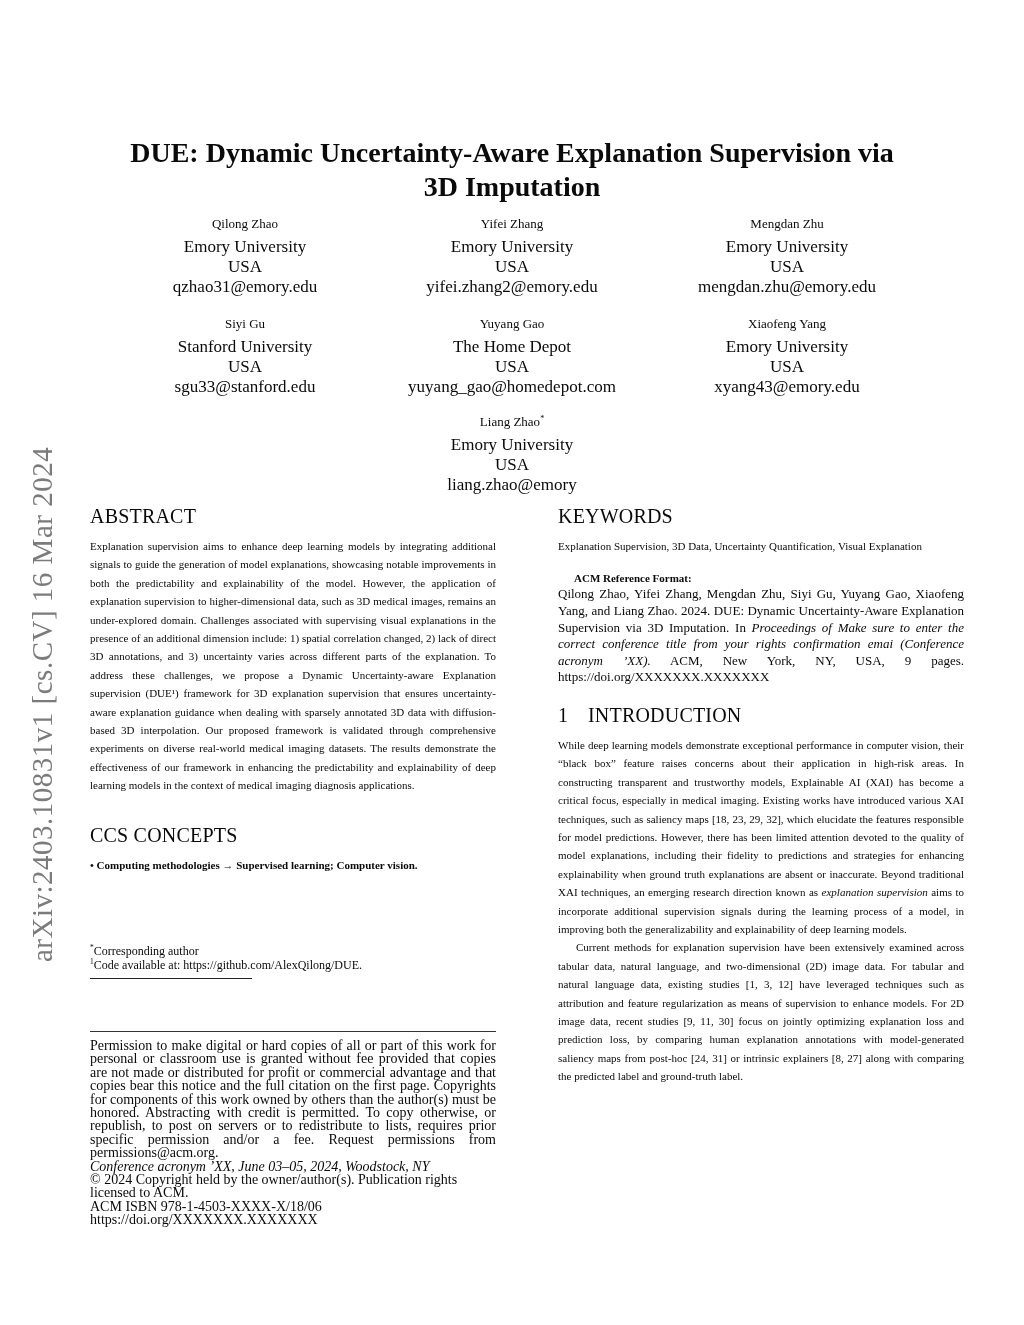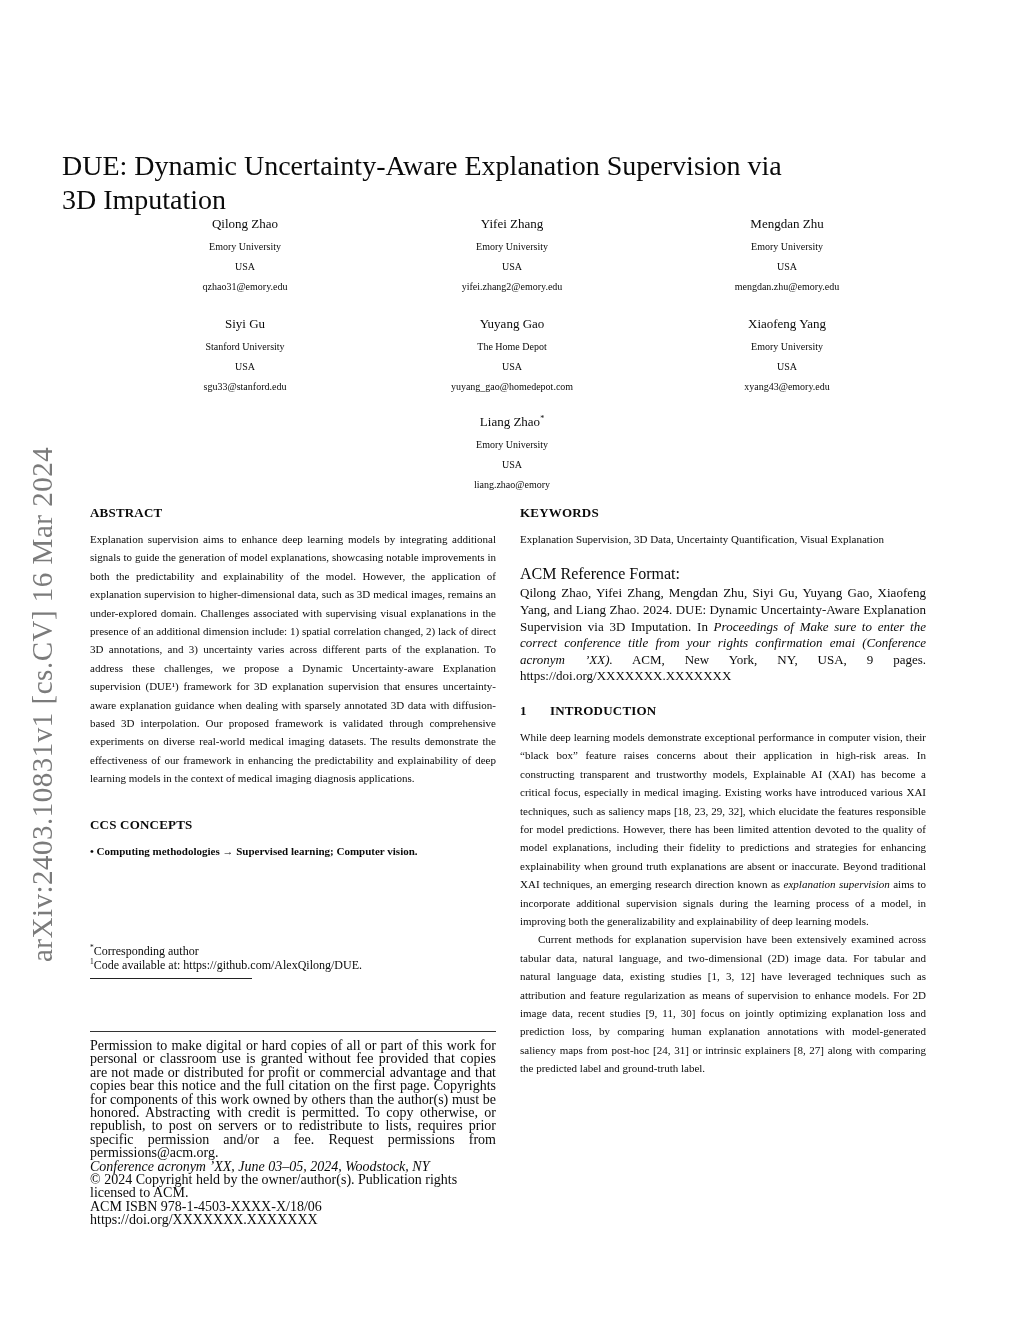--- a/index.html
+++ b/index.html
@@ -10,43 +10,43 @@
     overflow:hidden;
   }
   
   .arxiv {
     position:absolute; top:962px; left:26px;
     transform:rotate(-90deg); transform-origin:0 0;
     white-space:nowrap; font-size:29px; color:#7b7b7b; letter-spacing:0.5px;
   }
   
   .title {
-    position:absolute; top:149px; left:62px; width:900px;
-    text-align:left; font-size:28px; font-weight:normal; line-height:34px;
+    position:absolute; top:136px; left:62px; width:900px;
+    text-align:center; font-size:28px; font-weight:bold; line-height:34px;
   }
   
   .authors-row { position:absolute; left:0; width:1024px; }
   .row1 { top:213px; }
   .row2 { top:313px; }
   .row3 { top:411px; }
   .author { position:absolute; width:300px; text-align:center; }
   .a-pos0 { left:95px; }  .a-pos1 { left:362px;text-align:center; }  .a-pos2 { left:637px; }
   .a-center { left:362px; }
   .author .name { font-size:13px; line-height:22px; margin-bottom:2px; }
-  .author .sub  { font-size:10px; line-height:20px; }
+  .author .sub  { font-size:17px; line-height:20px; }
   sup { font-size:62%; vertical-align:super; line-height:0; }
   
   .col { position:absolute; top:505px; width:406px; }
   .col-left  { left:90px; }
-  .col-right { left:520px; }
-  .sec-h { font-size:13px; font-weight:bold; margin:0 0 9px 0; letter-spacing:0.2px; }
+  .col-right { left:558px; }
+  .sec-h { font-size:20px; font-weight:normal; margin:0 0 9px 0; letter-spacing:0.2px; }
   .body-text { font-size:11px; line-height:18.4px; text-align:justify; margin:0; }
   .ccs-h { margin-top:29px; }
   .ccs-text { font-weight:bold; }
-  .acmref-h { font-size:16px; font-weight:normal; margin:17px 0 2px 0; }
+  .acmref-h { font-size:11px; font-weight:bold; margin:17px 0 2px 16px; }
   .acmref { font-size:13px; line-height:16.6px; text-align:justify; margin:0; }
   .intro-h { margin:18px 0 9px 0; }
   .intro-num { display:inline-block; width:30px; }
   .indent { text-indent:18px; }
   .it { font-style:italic; }
   
   .footnote-rule { position:absolute; left:90px; top:978px; width:162px; border-top:1.4px solid #222; }
   .footnotes { position:absolute; left:90px; top:944px; width:406px; font-size:12px; line-height:14px; }
   .perm-rule { position:absolute; left:90px; top:1031px; width:406px; border-top:1px solid #333; }
   .permission { position:absolute; left:90px; top:1039px; width:406px; font-size:14px; line-height:13.4px; text-align:justify; }

